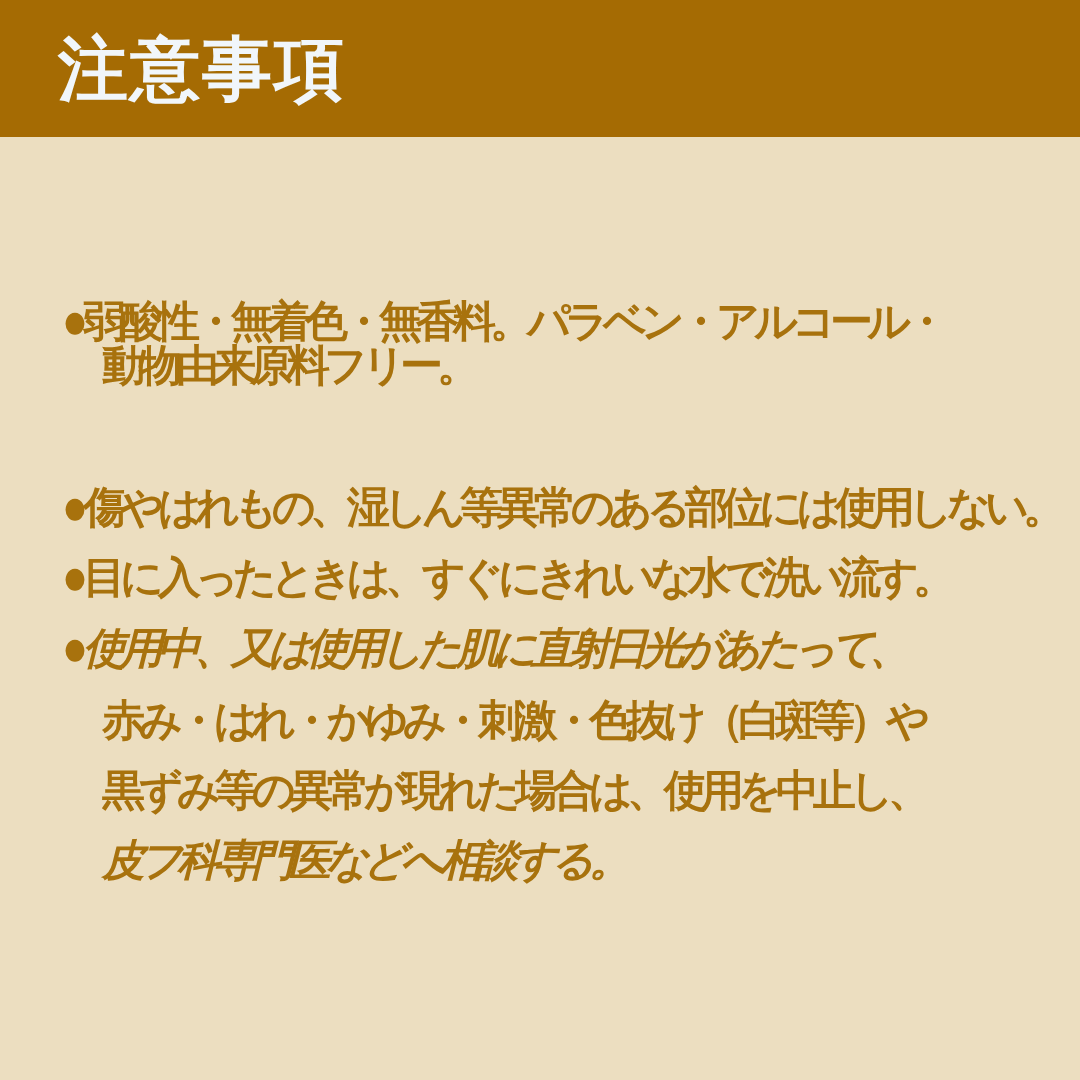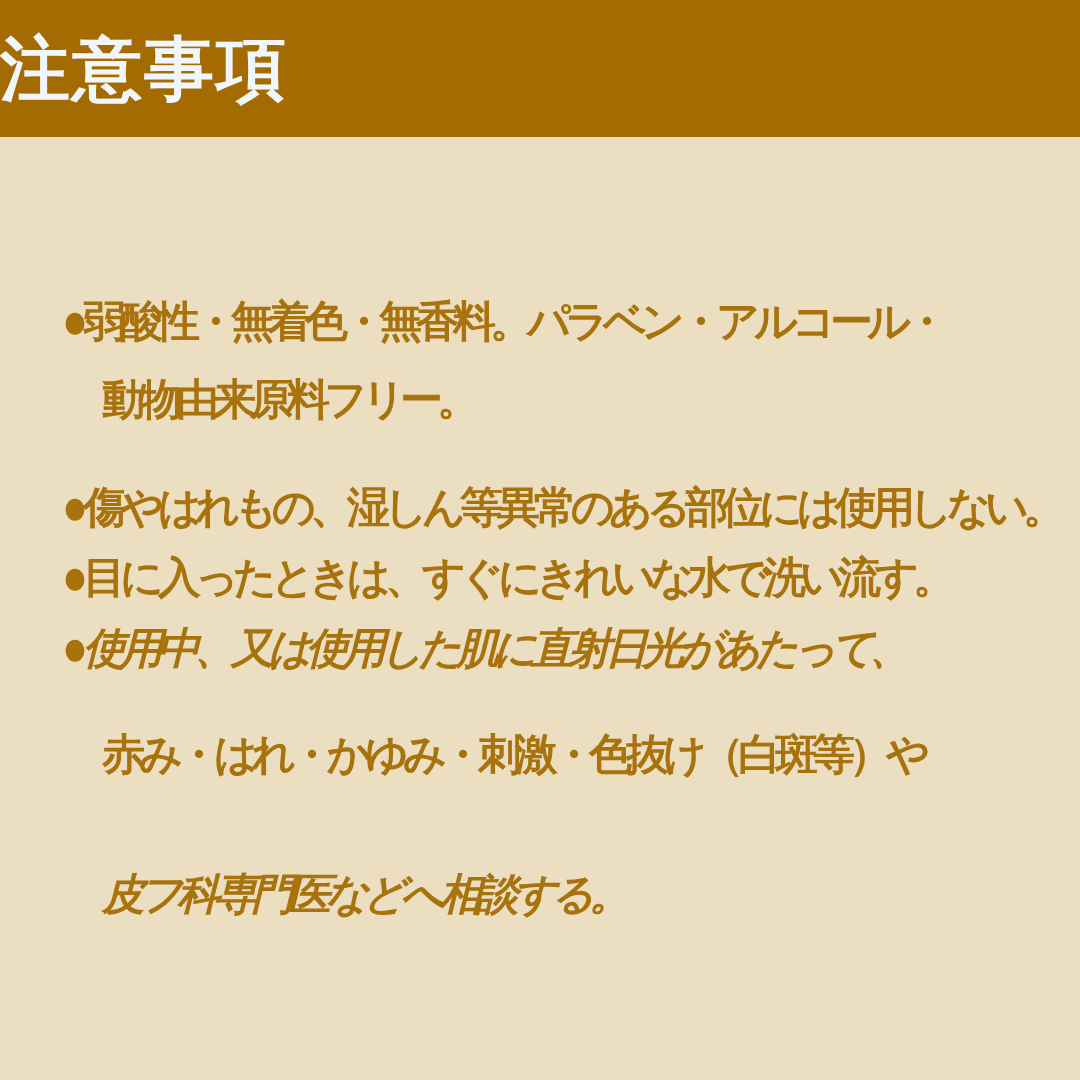--- a/index.html
+++ b/index.html
@@ -21,20 +21,21 @@
     overflow: hidden;
   }
   .header-band {
     position: absolute;
     top: 0; left: 0;
     width: 1080px;
     height: 137px;
     background: var(--header-bg, #A56B03);
     display: flex;
     align-items: center;
+    padding-left: 58px;
   }
   .header-title {
     font-size: 70px;
     font-weight: 700;
     letter-spacing: 2px;
     color: var(--header-text, #F1F6FA);
     line-height: 1;
   }
   .notice-body {
     position: absolute;
@@ -45,21 +46,21 @@
   .nline {
     position: absolute;
     left: 62px;
     white-space: nowrap;
     font-size: 43px;
     font-weight: 700;
     letter-spacing: -6px;
     line-height: 50px;
     color: var(--body-text, #A8720D);
   }
-  .nline.cont { left: 102px; margin-top: 34px; }
+  .nline.cont { left: 102px; }
   .bullet {
     display: inline-block;
     transform: scale(1.02, 1.18);
     transform-origin: center 60%;
     margin-right: 1px;
   }
   
   .l0 { top: 159px; }
   .l1 { top: 203px; }
   .l2 { top: 274px; }
@@ -87,17 +88,18 @@
 
 
     <div class="nline l3"><span class="bullet">●</span><span>傷やはれもの、湿しん等異常のある部位には使用しない。</span></div>
 
     <div class="nline l4"><span class="bullet">●</span><span>目に入ったときは、すぐにきれいな水で洗い流す。</span></div>
 
     <div class="nline l5"><span class="bullet">●</span><span>使用中、又は使用した肌に直射日光があたって、</span></div>
 
     <div class="nline cont l6"><span>赤み・はれ・かゆみ・刺激・色抜け（白斑等）や</span></div>
 
+    <div class="nline cont l7"><span>黒ずみ等の異常が現れた場合は、使用を中止し、</span></div>
 
     <div class="nline cont l8"><span>皮フ科専門医などへ相談する。</span></div>
 
   </div>
 </div>
 
 </body></html>

